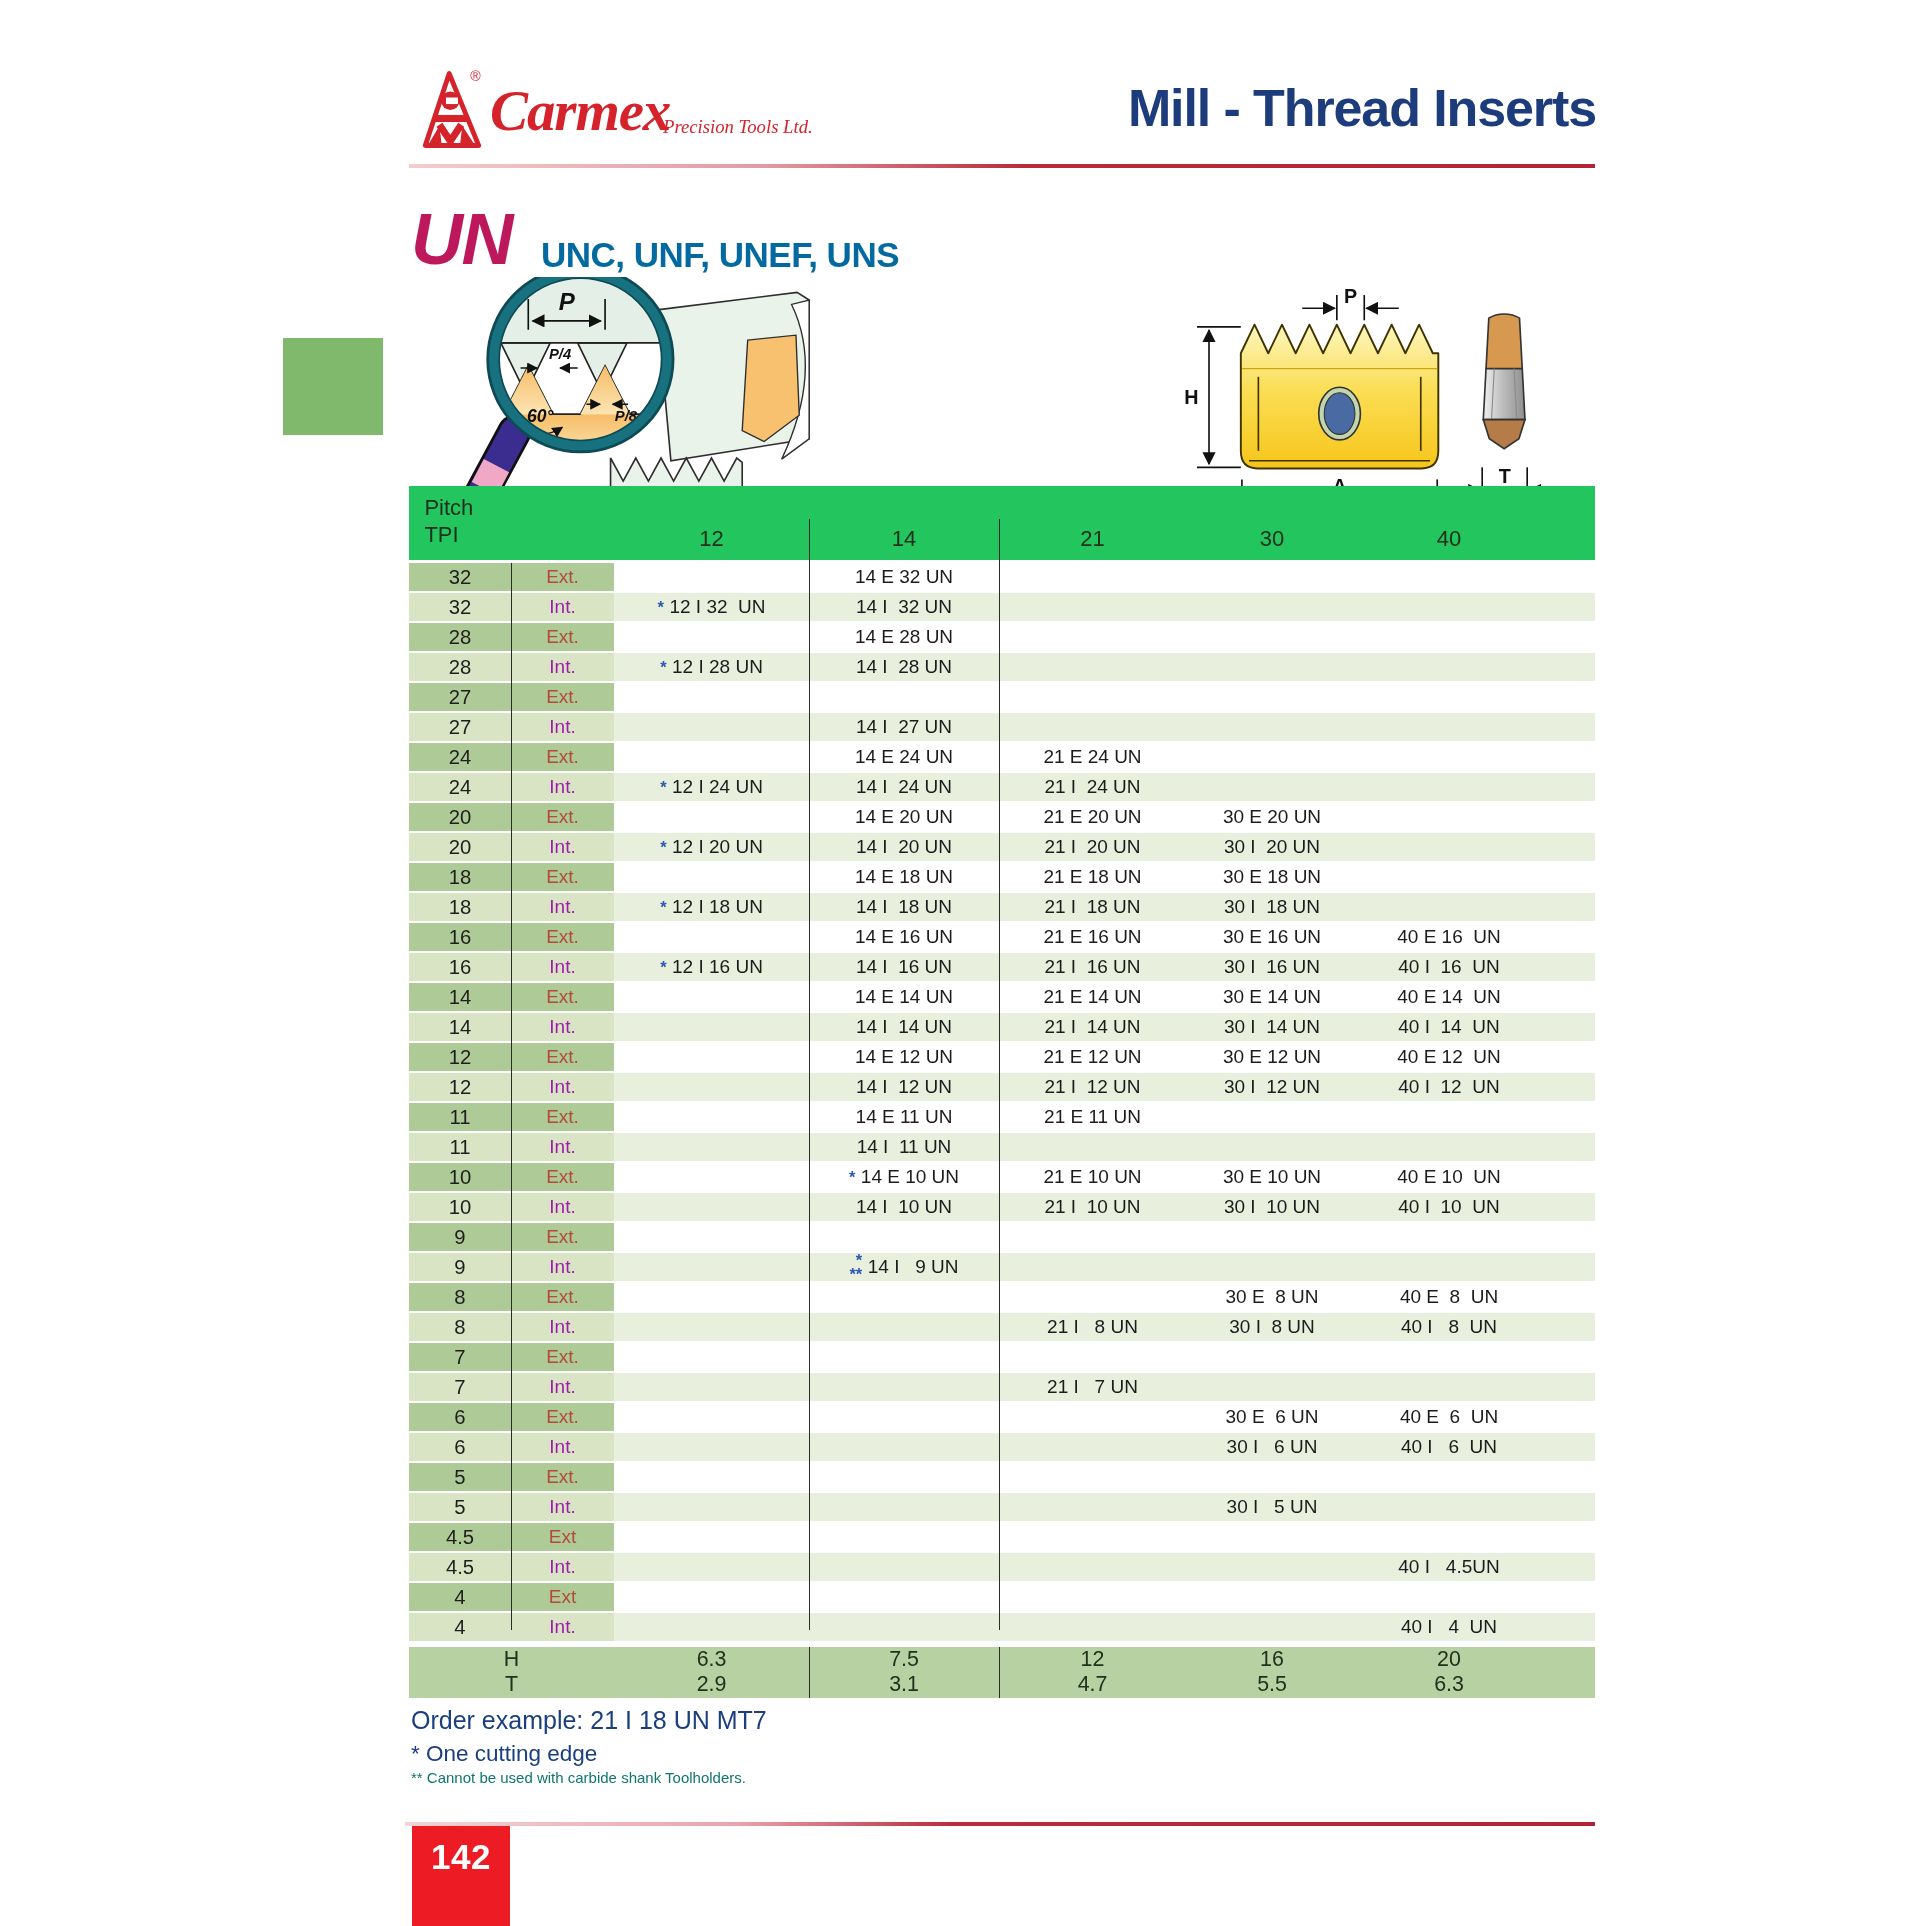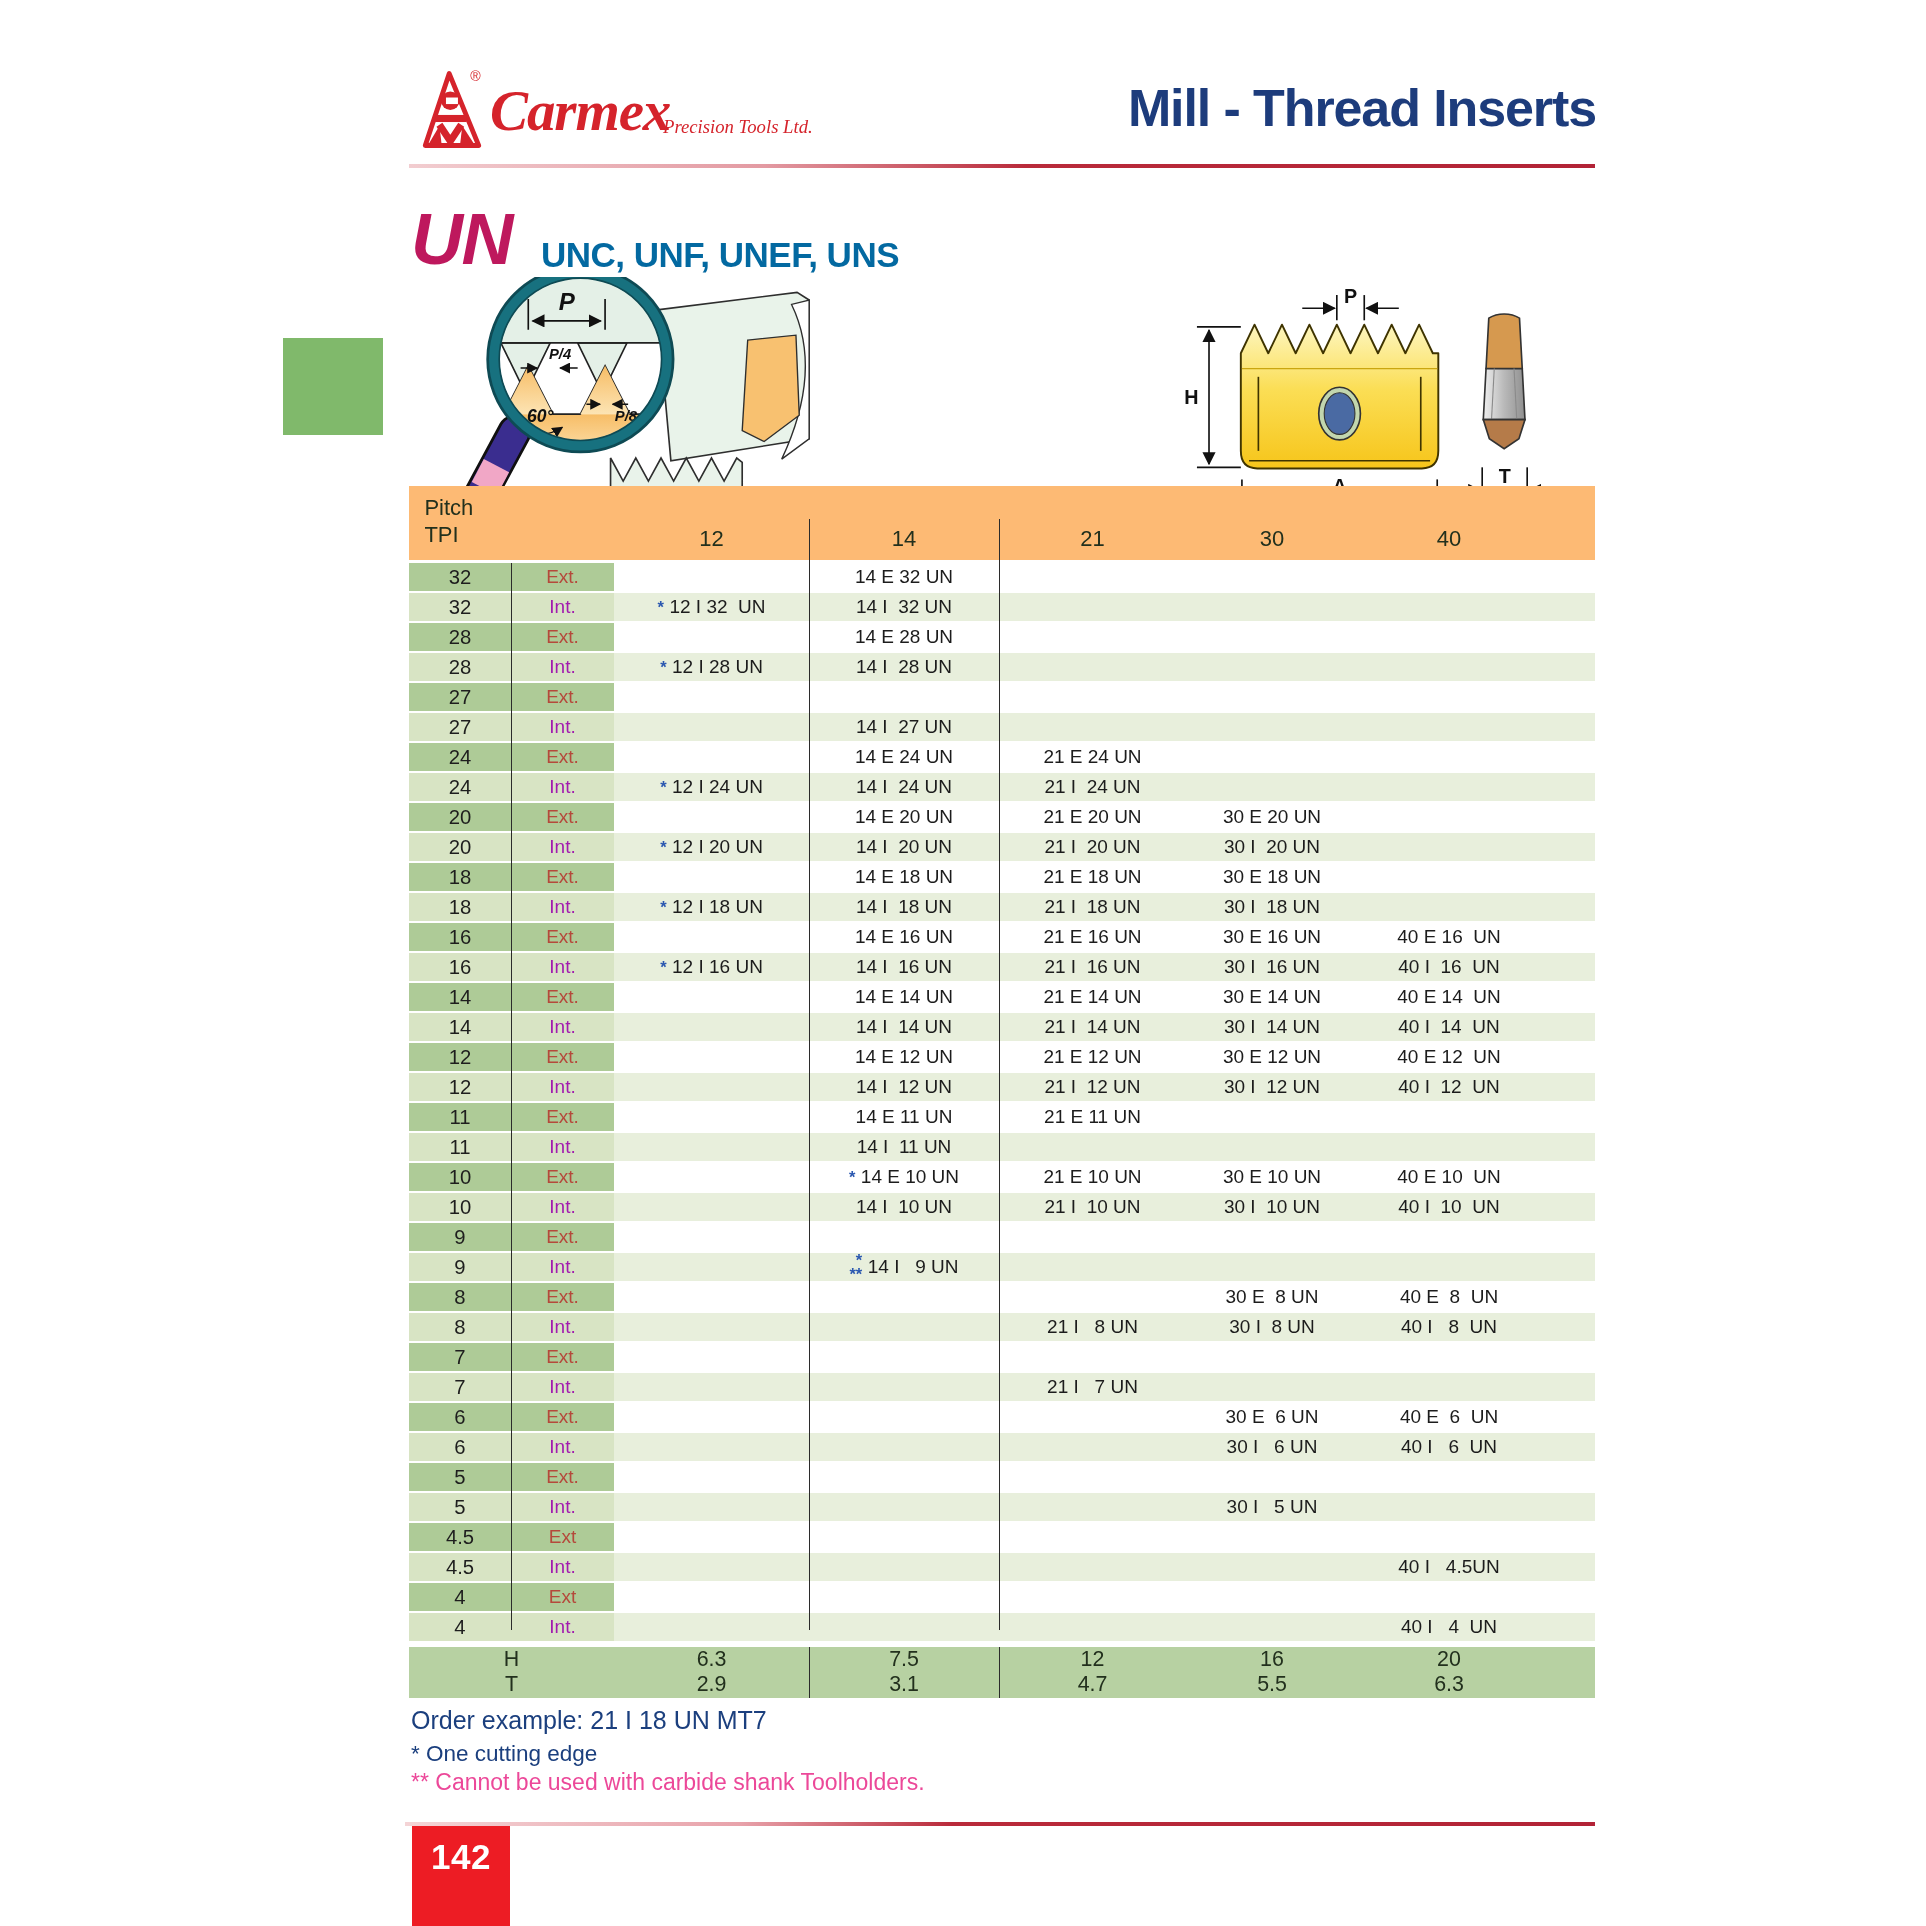--- a/index.html
+++ b/index.html
@@ -36,21 +36,21 @@
     position:absolute;left:541px;top:235px;
     font-size:35px;font-weight:bold;color:#0369a1;letter-spacing:-0.5px;
   }
   .green-square{position:absolute;left:283px;top:338px;width:100px;height:97px;background:#80b96b;}
   .thread-diagram{position:absolute;left:413px;top:277px;width:439px;height:277px;}
   .insert-diagram{position:absolute;left:1175px;top:286px;width:384px;height:231px;}
 
   
   .un-table{position:absolute;left:409px;top:486px;width:1186px;}
   .t-header{
-    position:relative;height:77px;background:#fdba74;color:#22301d;
+    position:relative;height:77px;background:#22c55e;color:#22301d;
     box-sizing:border-box;border-bottom:3.3px solid #ffffff;
   }
   .t-header .ph{position:absolute;left:15.4px;top:7.7px;font-size:22px;line-height:27.5px;}
   .t-header .ih{position:absolute;left:205px;top:6.6px;width:981px;text-align:center;font-size:22px;}
   .t-header .cols{position:absolute;left:205px;top:32px;height:42px;display:flex;}
   .t-header .cols div{display:flex;align-items:center;justify-content:center;font-size:22px;box-sizing:border-box;}
   .ch12{width:195px;} .ch14{width:190px;} .ch21{width:187px;text-align:center;} .ch30{width:172px;} .ch40{width:237px;padding-right:55px;}
 
   .t-body{position:relative;}
   .trow{display:flex;height:30px;}
@@ -79,21 +79,21 @@
   
   .ht-band{position:absolute;left:409px;top:1647px;width:1186px;height:51px;background:#b7d1a2;}
   .ht-row{display:flex;height:25px;}
   .ht-row div{display:flex;align-items:center;justify-content:center;font-size:21.4px;color:#22301d;box-sizing:border-box;}
   .htl{width:205px;} .ht12{width:195px;} .ht14{width:190px;} .ht21{width:187px;}
   .ht30{width:172px;} .ht40{width:237px;padding-right:55px;}
 
   
   .order-example{position:absolute;left:411px;top:1706px;font-size:25px;color:#1b3f7e;}
   .note-1{position:absolute;left:411px;top:1741px;font-size:22.5px;color:#1b3f7e;}
-  .note-2{position:absolute;left:411px;top:1769px;font-size:23px;color:#ec4899;}
+  .note-2{position:absolute;left:411px;top:1769px;font-size:15px;color:#0f766e;}
 
   
   .bottom-rule{
     position:absolute;left:405px;top:1822px;width:1190px;height:4.4px;
     background:linear-gradient(to right,#f4d4d6 0%,#e8a3ab 28%,#b92a3a 46%,#b22336 100%);
   }
   .page-number-box{
     position:absolute;left:412px;top:1826px;width:98px;height:100px;background:#ed1c24;
     text-align:center;
   }

